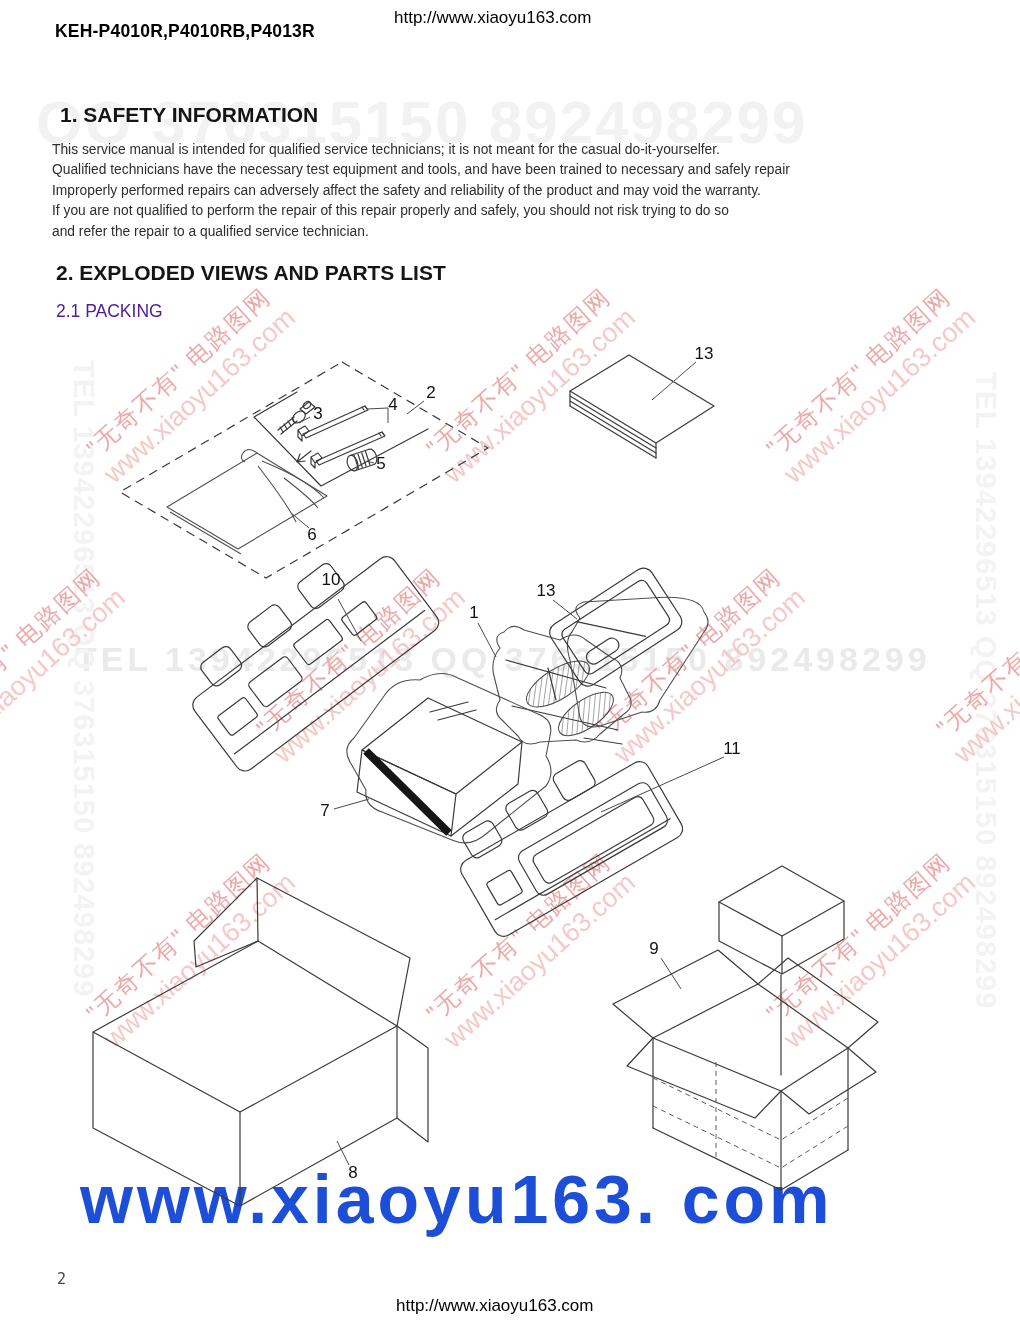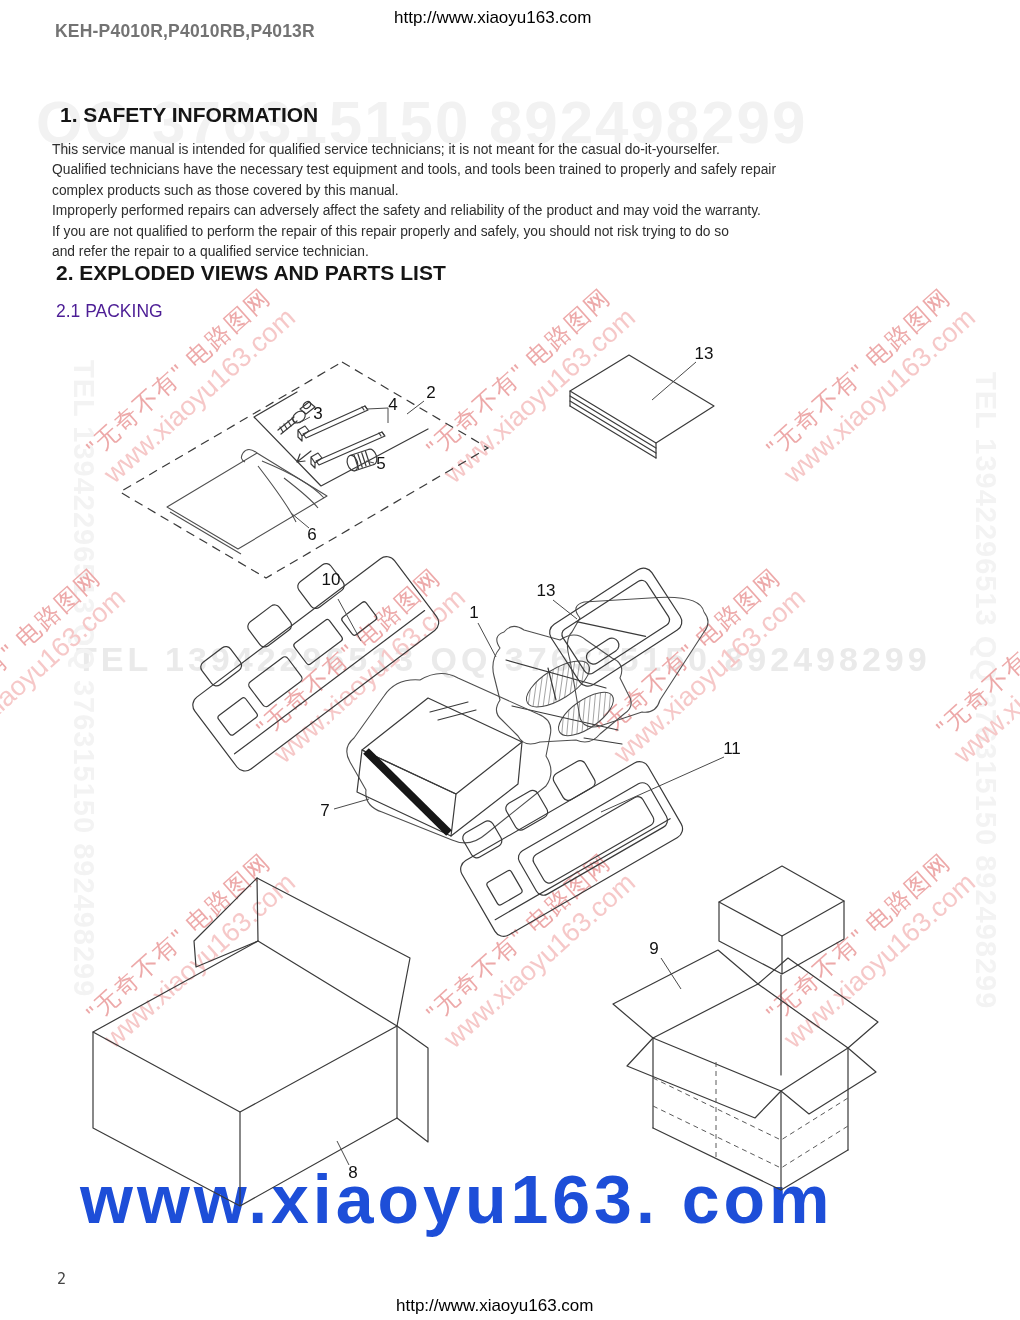--- a/index.html
+++ b/index.html
@@ -26,21 +26,21 @@
   .bag{stroke:#4f4f4f;stroke-width:1.1;fill:none;stroke-linejoin:round;}
   .dash{stroke:#3a3a3a;stroke-width:1.2;fill:none;stroke-dasharray:9 6;}
   .dash2{stroke:#5a5a5a;stroke-width:1;fill:none;stroke-dasharray:5 4;}
   .ld{stroke:#4a4a4a;stroke-width:1;fill:none;}
   .thick{stroke:#161616;stroke-width:8;stroke-linecap:butt;}
   
   .txt{position:absolute;z-index:2;}
   .url-link{font-size:17px;color:#000000;}
   .url-top{left:394px;top:8px;}
   .url-bottom{left:396px;top:1296px;}
-  .model-header{left:55px;top:21px;font-size:17.5px;font-weight:bold;letter-spacing:.2px;color:#737373;}
+  .model-header{left:55px;top:21px;font-size:17.5px;font-weight:bold;letter-spacing:.2px;color:#000000;}
   .h-main{left:60px;top:95px;font-size:21px;font-weight:bold;color:#151515;margin-top:8px;}
   .h-main2{left:56px;top:261px;font-size:21px;font-weight:bold;color:#151515;}
   .h-sub{left:56px;top:301px;font-size:17.5px;font-weight:normal;color:#4c1d95;}
   .bodytext{left:52px;top:140px;font-size:13.8px;line-height:20.4px;color:#2e2e2e;}
   .plabel{position:absolute;z-index:2;font-size:17px;color:#111;transform:translate(-50%,-50%);}
   .pagenum{left:57px;top:1270px;font-size:15px;color:#454545;font-family:"DejaVu Sans Mono",monospace;}
 </style>
 </head>
 <body>
 
@@ -232,22 +232,21 @@
       <path class="ld" d="M661,958 L681,989"></path>
     </g>
   </svg>
 
   <div class="txt url-link url-top">http://www.xiaoyu163.com</div>
   <div class="txt model-header">KEH-P4010R,P4010RB,P4013R</div>
 
   <div class="txt h-main">1. SAFETY INFORMATION</div>
   <div class="txt bodytext" id="safety-body">
       <div>This service manual is intended for qualified service technicians; it is not meant for the casual do-it-yourselfer.</div>
-      <div>Qualified technicians have the necessary test equipment and tools, and tools been trained to properly and safely repair</div>
-      <div>complex products such as those covered by this manual.</div>
+      <div>Qualified technicians have the necessary test equipment and tools, and have been trained to necessary and safely repair</div>
       <div>Improperly performed repairs can adversely affect the safety and reliability of the product and may void the warranty.</div>
       <div>If you are not qualified to perform the repair of this repair properly and safely, you should not risk trying to do so</div>
       <div>and refer the repair to a qualified service technician.</div>
     </div>
 
   <div class="txt h-main2">2. EXPLODED VIEWS AND PARTS LIST</div>
   <div class="txt h-sub">2.1 PACKING</div>
 
   <div id="labels">
       <span class="plabel" style="left: 474px; top: 613px;">1</span>

